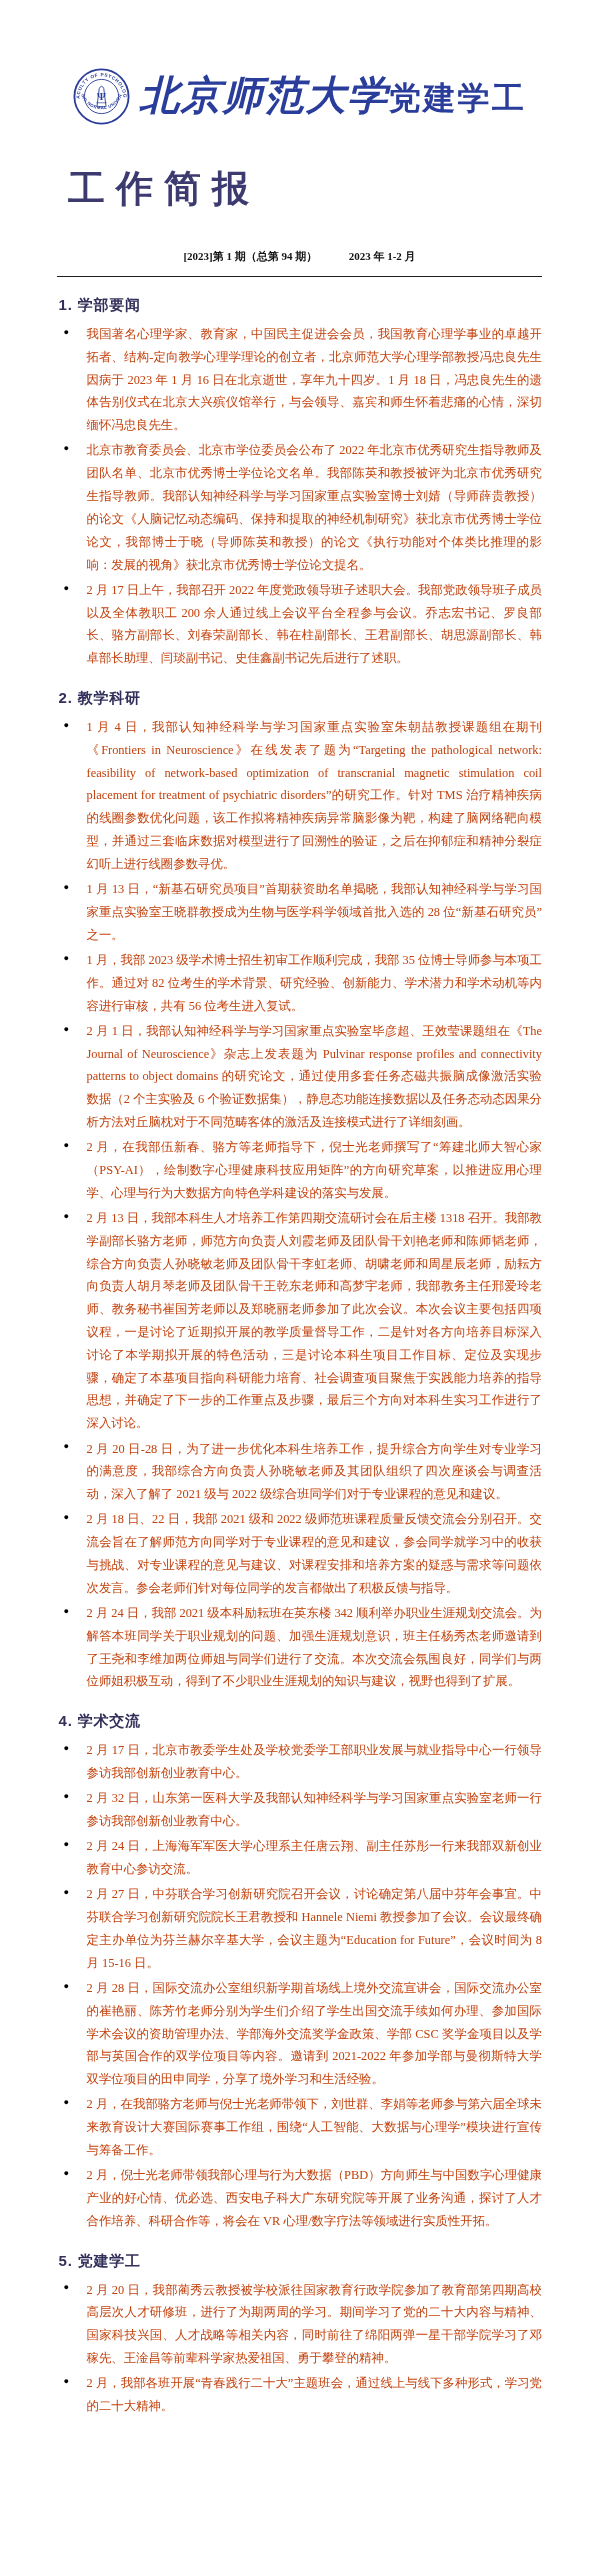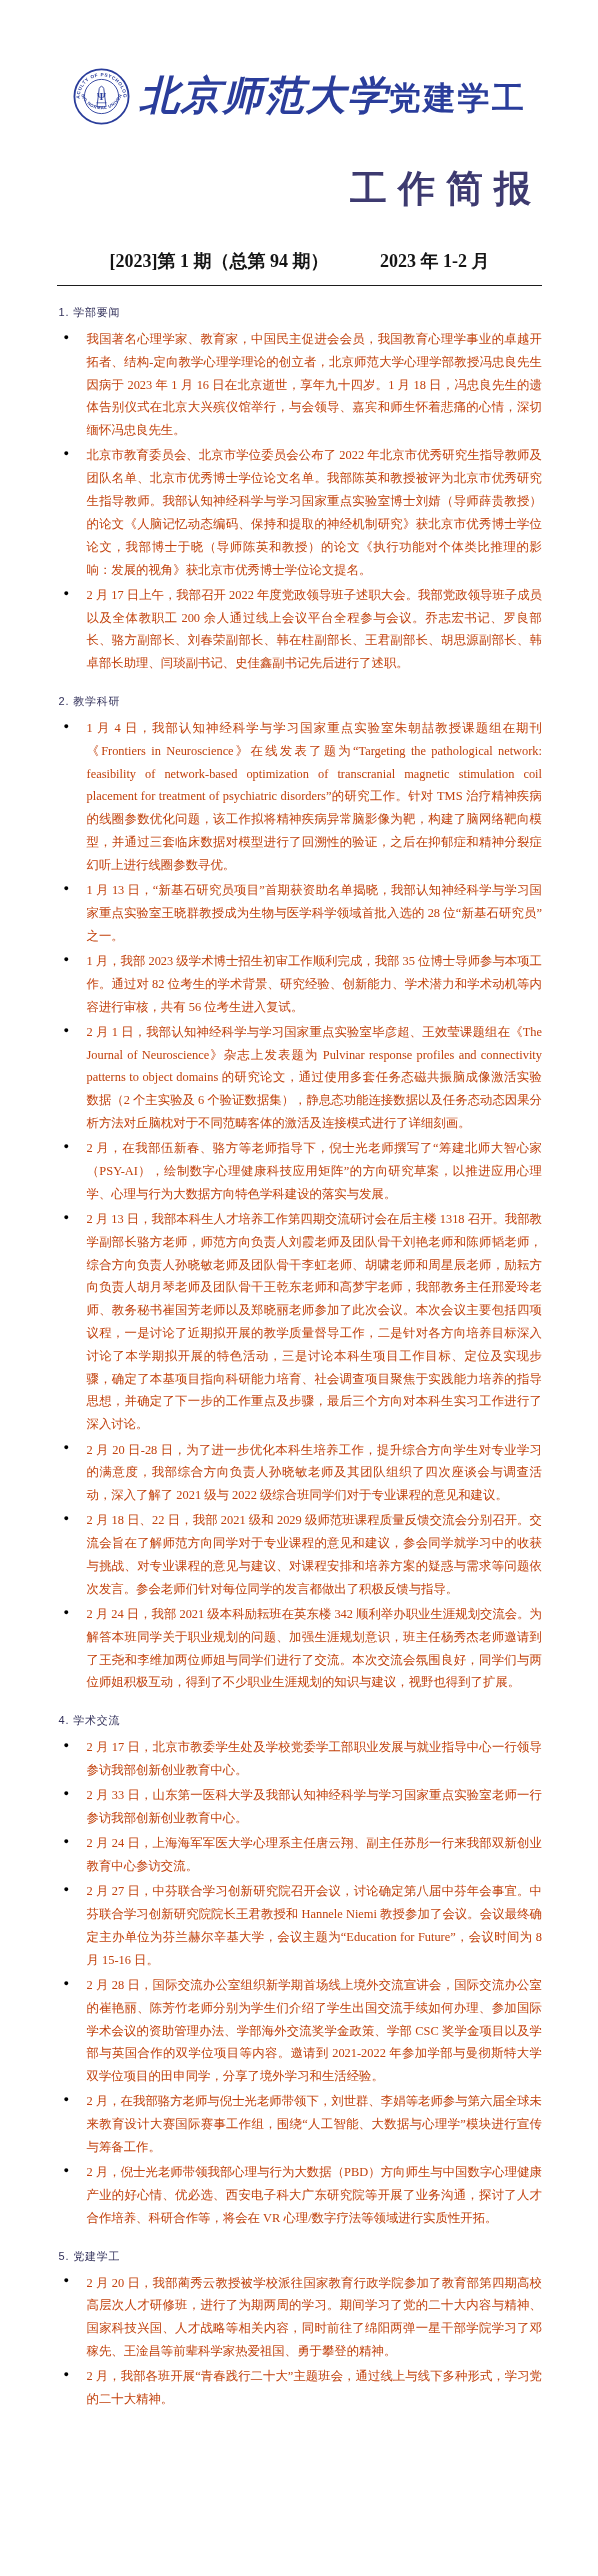--- a/index.html
+++ b/index.html
@@ -23,38 +23,38 @@
     font-family:"Liberation Serif","DejaVu Serif",serif;
   }
   .org-bold {
     color:#2a3d9b; font-weight:bold; font-style:normal;
     font-size:32px; letter-spacing:2.4px;
     font-family:"Liberation Sans","DejaVu Sans",sans-serif;
   }
 
   
   .doc-title {
-    text-align:right; margin:37px 0 0 0;
+    text-align:left; margin:37px 0 0 0;
     font-size:37px; font-weight:bold;
     color:#3d3a70; letter-spacing:11px; text-indent:11px;
   }
   .issue-line {
     text-align:center; margin-top:35px;
-    font-size:18px; font-weight:bold; color:#141414;
+    font-size:11px; font-weight:bold; color:#141414;
   }
   .issue-period { margin-left:2.6em; }
   .top-rule {
     border:none; border-top:1.6px solid #1d1d1d;
     margin:12px 0 0 0;
   }
 
   
   .sec-h {
     font-family:"Liberation Sans","DejaVu Sans",sans-serif;
-    color:#32305a; font-size:11px; font-weight:normal;
+    color:#32305a; font-size:15px; font-weight:bold;
     margin:19px 0 8px 1.6px; letter-spacing:0.8px;
   }
   .items { list-style:none; margin:0; padding:0; }
   .item {
     position:relative; padding-left:29.5px; margin:2.4px 0;
     font-size:12.4px; line-height:1.84; text-align:justify;
     color:#c2410c;
   }
   .item::before {
     content:"\25CF";
@@ -115,29 +115,29 @@
           <li class="item">1 月 13 日，“新基石研究员项目”首期获资助名单揭晓，我部认知神经科学与学习国家重点实验室王晓群教授成为生物与医学科学领域首批入选的 28 位“新基石研究员”之一。</li>
           <li class="item">1 月，我部 2023 级学术博士招生初审工作顺利完成，我部 35 位博士导师参与本项工作。通过对 82 位考生的学术背景、研究经验、创新能力、学术潜力和学术动机等内容进行审核，共有 56 位考生进入复试。</li>
           <li class="item">2 月 1 日，我部认知神经科学与学习国家重点实验室毕彦超、王效莹课题组在《The Journal of Neuroscience》杂志上发表题为 Pulvinar response profiles and connectivity patterns to object domains 的研究论文，通过使用多套任务态磁共振脑成像激活实验数据（2 个主实验及 6 个验证数据集），静息态功能连接数据以及任务态动态因果分析方法对丘脑枕对于不同范畴客体的激活及连接模式进行了详细刻画。</li>
           <li class="item">2 月，在我部伍新春、骆方等老师指导下，倪士光老师撰写了“筹建北师大智心家（PSY-AI），绘制数字心理健康科技应用矩阵”的方向研究草案，以推进应用心理学、心理与行为大数据方向特色学科建设的落实与发展。</li>
         </ul>
       </section>
       <section>
         <ul class="items">
           <li class="item">2 月 13 日，我部本科生人才培养工作第四期交流研讨会在后主楼 1318 召开。我部教学副部长骆方老师，师范方向负责人刘霞老师及团队骨干刘艳老师和陈师韬老师，综合方向负责人孙晓敏老师及团队骨干李虹老师、胡啸老师和周星辰老师，励耘方向负责人胡月琴老师及团队骨干王乾东老师和高梦宇老师，我部教务主任邢爱玲老师、教务秘书崔国芳老师以及郑晓丽老师参加了此次会议。本次会议主要包括四项议程，一是讨论了近期拟开展的教学质量督导工作，二是针对各方向培养目标深入讨论了本学期拟开展的特色活动，三是讨论本科生项目工作目标、定位及实现步骤，确定了本基项目指向科研能力培育、社会调查项目聚焦于实践能力培养的指导思想，并确定了下一步的工作重点及步骤，最后三个方向对本科生实习工作进行了深入讨论。</li>
           <li class="item">2 月 20 日-28 日，为了进一步优化本科生培养工作，提升综合方向学生对专业学习的满意度，我部综合方向负责人孙晓敏老师及其团队组织了四次座谈会与调查活动，深入了解了 2021 级与 2022 级综合班同学们对于专业课程的意见和建议。</li>
-          <li class="item">2 月 18 日、22 日，我部 2021 级和 2029 级师范班课程质量反馈交流会分别召开。交流会旨在了解师范方向同学对于专业课程的意见和建议，参会同学就学习中的收获与挑战、对专业课程的意见与建议、对课程安排和培养方案的疑惑与需求等问题依次发言。参会老师们针对每位同学的发言都做出了积极反馈与指导。</li>
+          <li class="item">2 月 18 日、22 日，我部 2021 级和 2022 级师范班课程质量反馈交流会分别召开。交流会旨在了解师范方向同学对于专业课程的意见和建议，参会同学就学习中的收获与挑战、对专业课程的意见与建议、对课程安排和培养方案的疑惑与需求等问题依次发言。参会老师们针对每位同学的发言都做出了积极反馈与指导。</li>
           <li class="item">2 月 24 日，我部 2021 级本科励耘班在英东楼 342 顺利举办职业生涯规划交流会。为解答本班同学关于职业规划的问题、加强生涯规划意识，班主任杨秀杰老师邀请到了王尧和李维加两位师姐与同学们进行了交流。本次交流会氛围良好，同学们与两位师姐积极互动，得到了不少职业生涯规划的知识与建议，视野也得到了扩展。</li>
         </ul>
       </section>
       <section>
         <h2 class="sec-h">4. 学术交流</h2>
         <ul class="items">
           <li class="item">2 月 17 日，北京市教委学生处及学校党委学工部职业发展与就业指导中心一行领导参访我部创新创业教育中心。</li>
-          <li class="item">2 月 33 日，山东第一医科大学及我部认知神经科学与学习国家重点实验室老师一行参访我部创新创业教育中心。</li>
+          <li class="item">2 月 32 日，山东第一医科大学及我部认知神经科学与学习国家重点实验室老师一行参访我部创新创业教育中心。</li>
           <li class="item">2 月 24 日，上海海军军医大学心理系主任唐云翔、副主任苏彤一行来我部双新创业教育中心参访交流。</li>
           <li class="item">2 月 27 日，中芬联合学习创新研究院召开会议，讨论确定第八届中芬年会事宜。中芬联合学习创新研究院院长王君教授和 Hannele Niemi 教授参加了会议。会议最终确定主办单位为芬兰赫尔辛基大学，会议主题为“Education for Future”，会议时间为 8 月 15-16 日。</li>
           <li class="item">2 月 28 日，国际交流办公室组织新学期首场线上境外交流宣讲会，国际交流办公室的崔艳丽、陈芳竹老师分别为学生们介绍了学生出国交流手续如何办理、参加国际学术会议的资助管理办法、学部海外交流奖学金政策、学部 CSC 奖学金项目以及学部与英国合作的双学位项目等内容。邀请到 2021-2022 年参加学部与曼彻斯特大学双学位项目的田申同学，分享了境外学习和生活经验。</li>
           <li class="item">2 月，在我部骆方老师与倪士光老师带领下，刘世群、李娟等老师参与第六届全球未来教育设计大赛国际赛事工作组，围绕“人工智能、大数据与心理学”模块进行宣传与筹备工作。</li>
           <li class="item">2 月，倪士光老师带领我部心理与行为大数据（PBD）方向师生与中国数字心理健康产业的好心情、优必选、西安电子科大广东研究院等开展了业务沟通，探讨了人才合作培养、科研合作等，将会在 VR 心理/数字疗法等领域进行实质性开拓。</li>
         </ul>
       </section>
       <section>
         <h2 class="sec-h">5. 党建学工</h2>
         <ul class="items">

